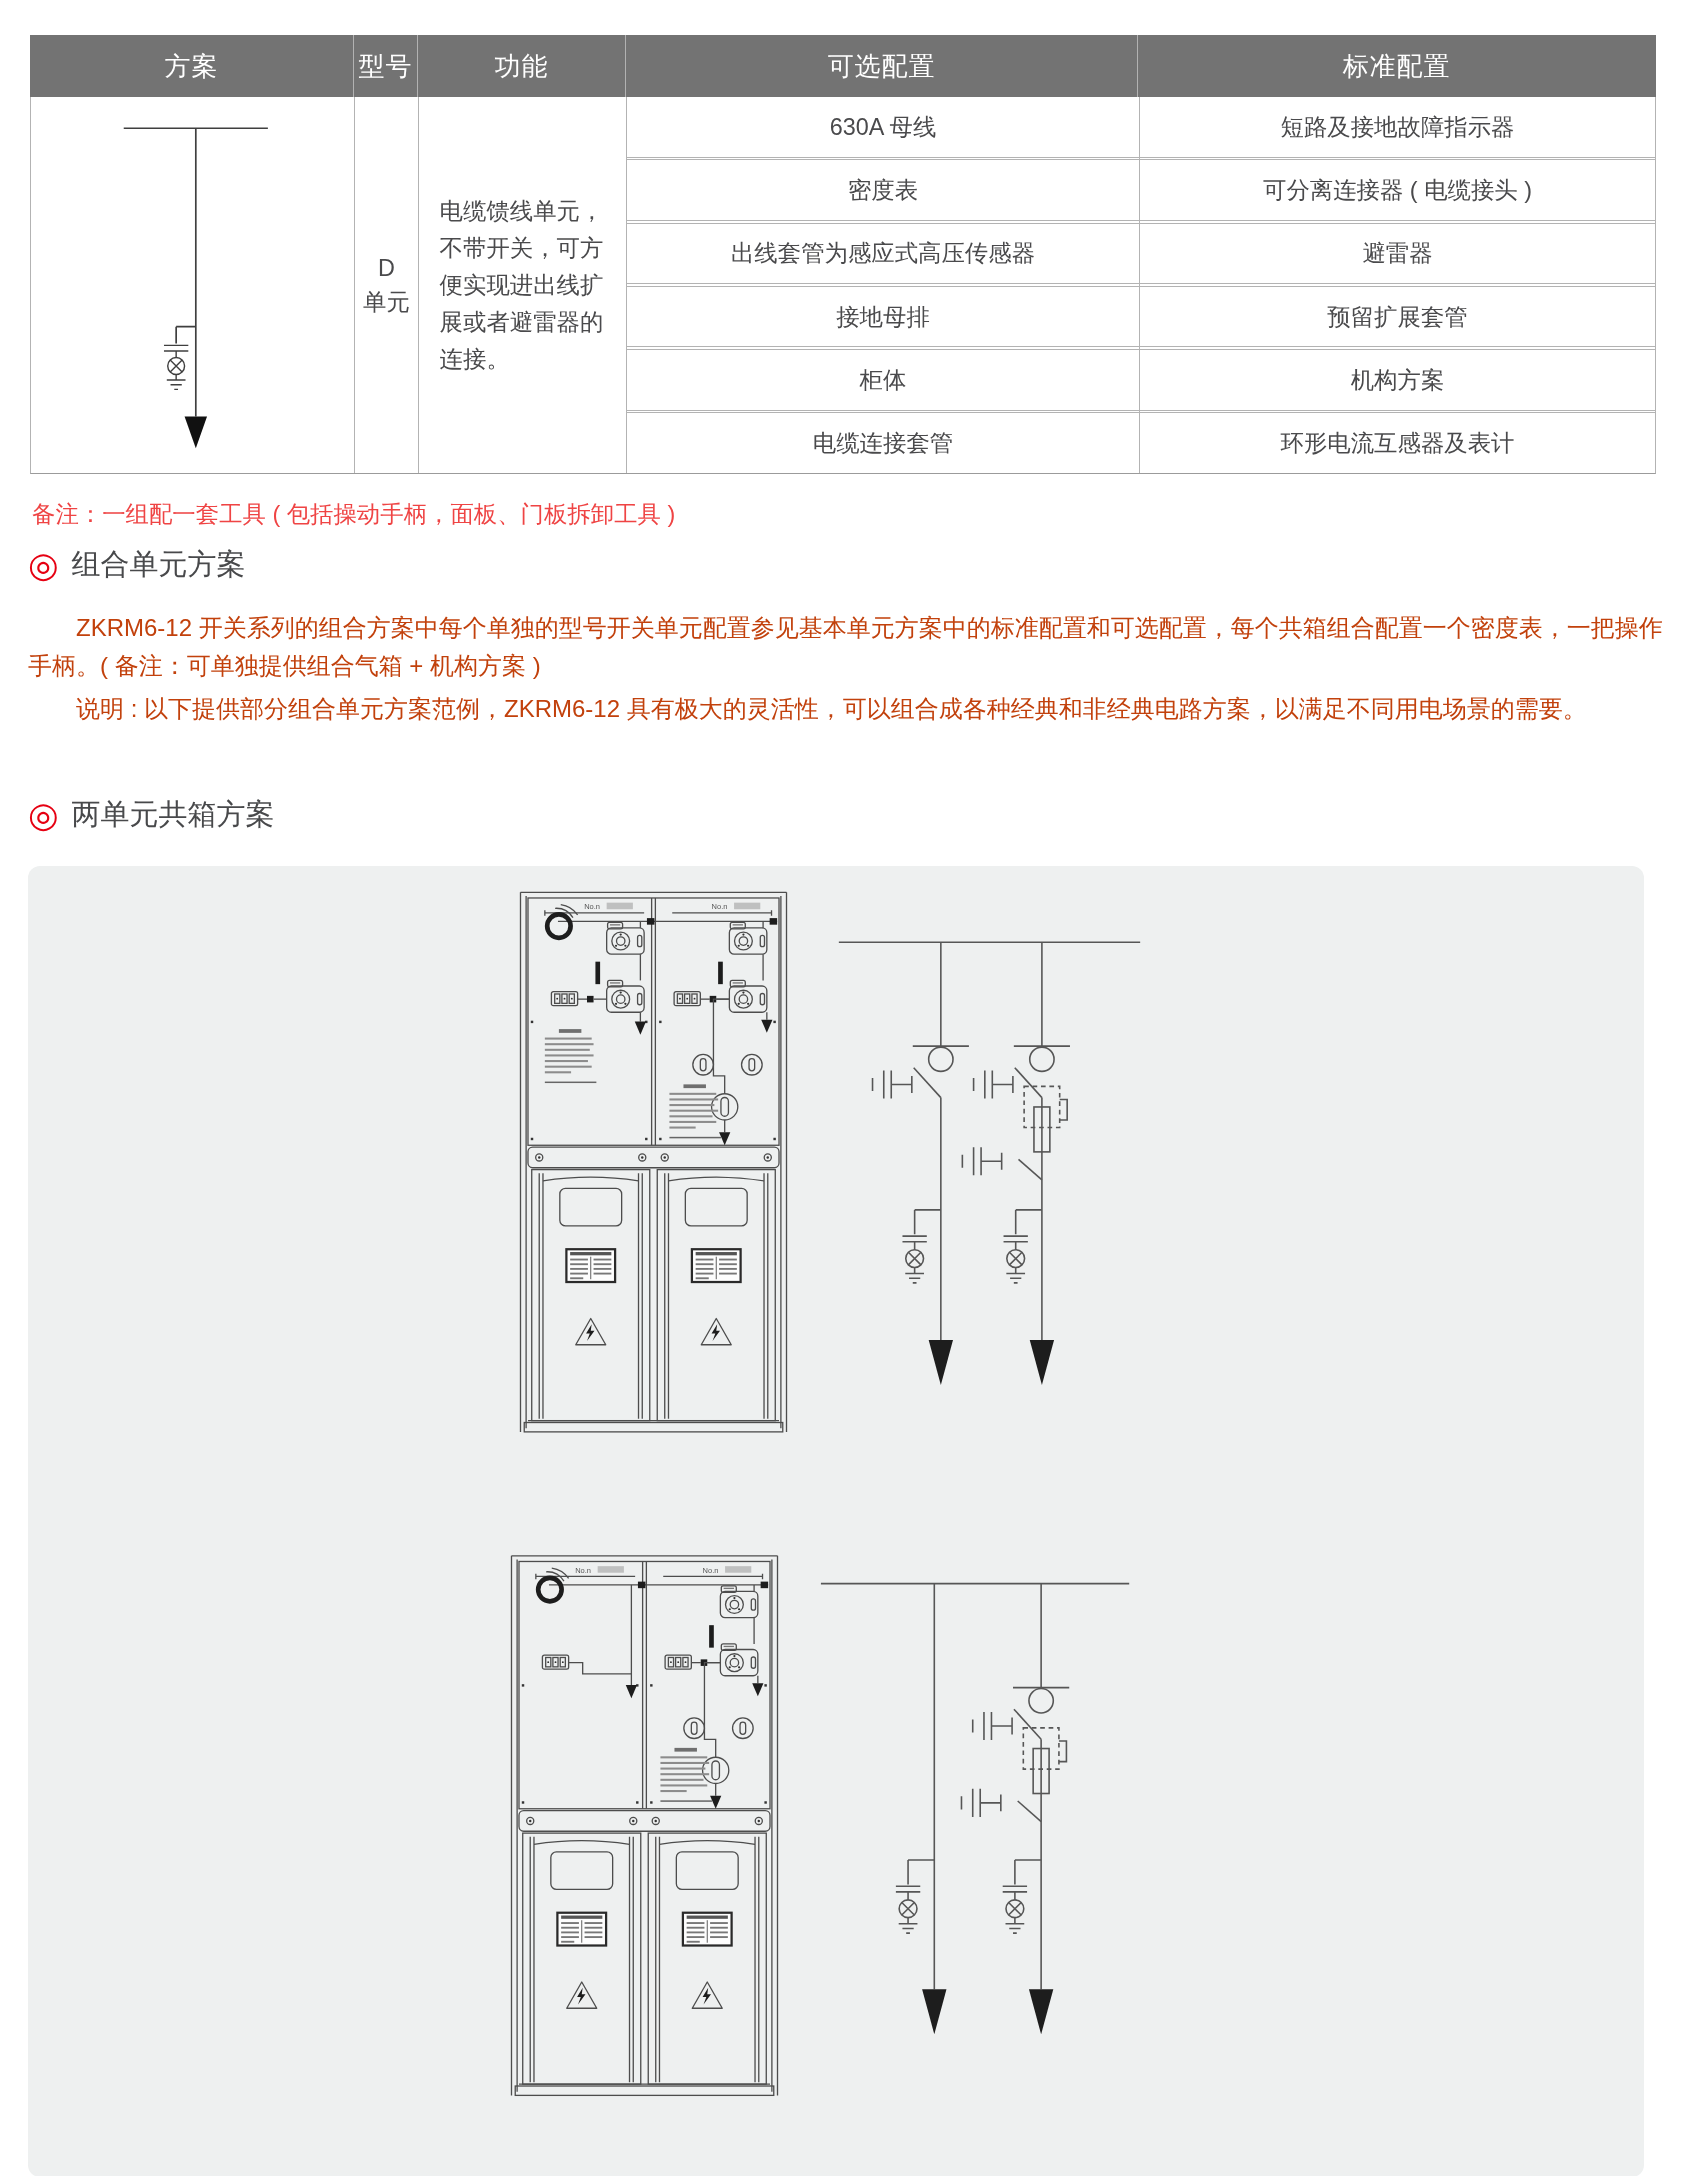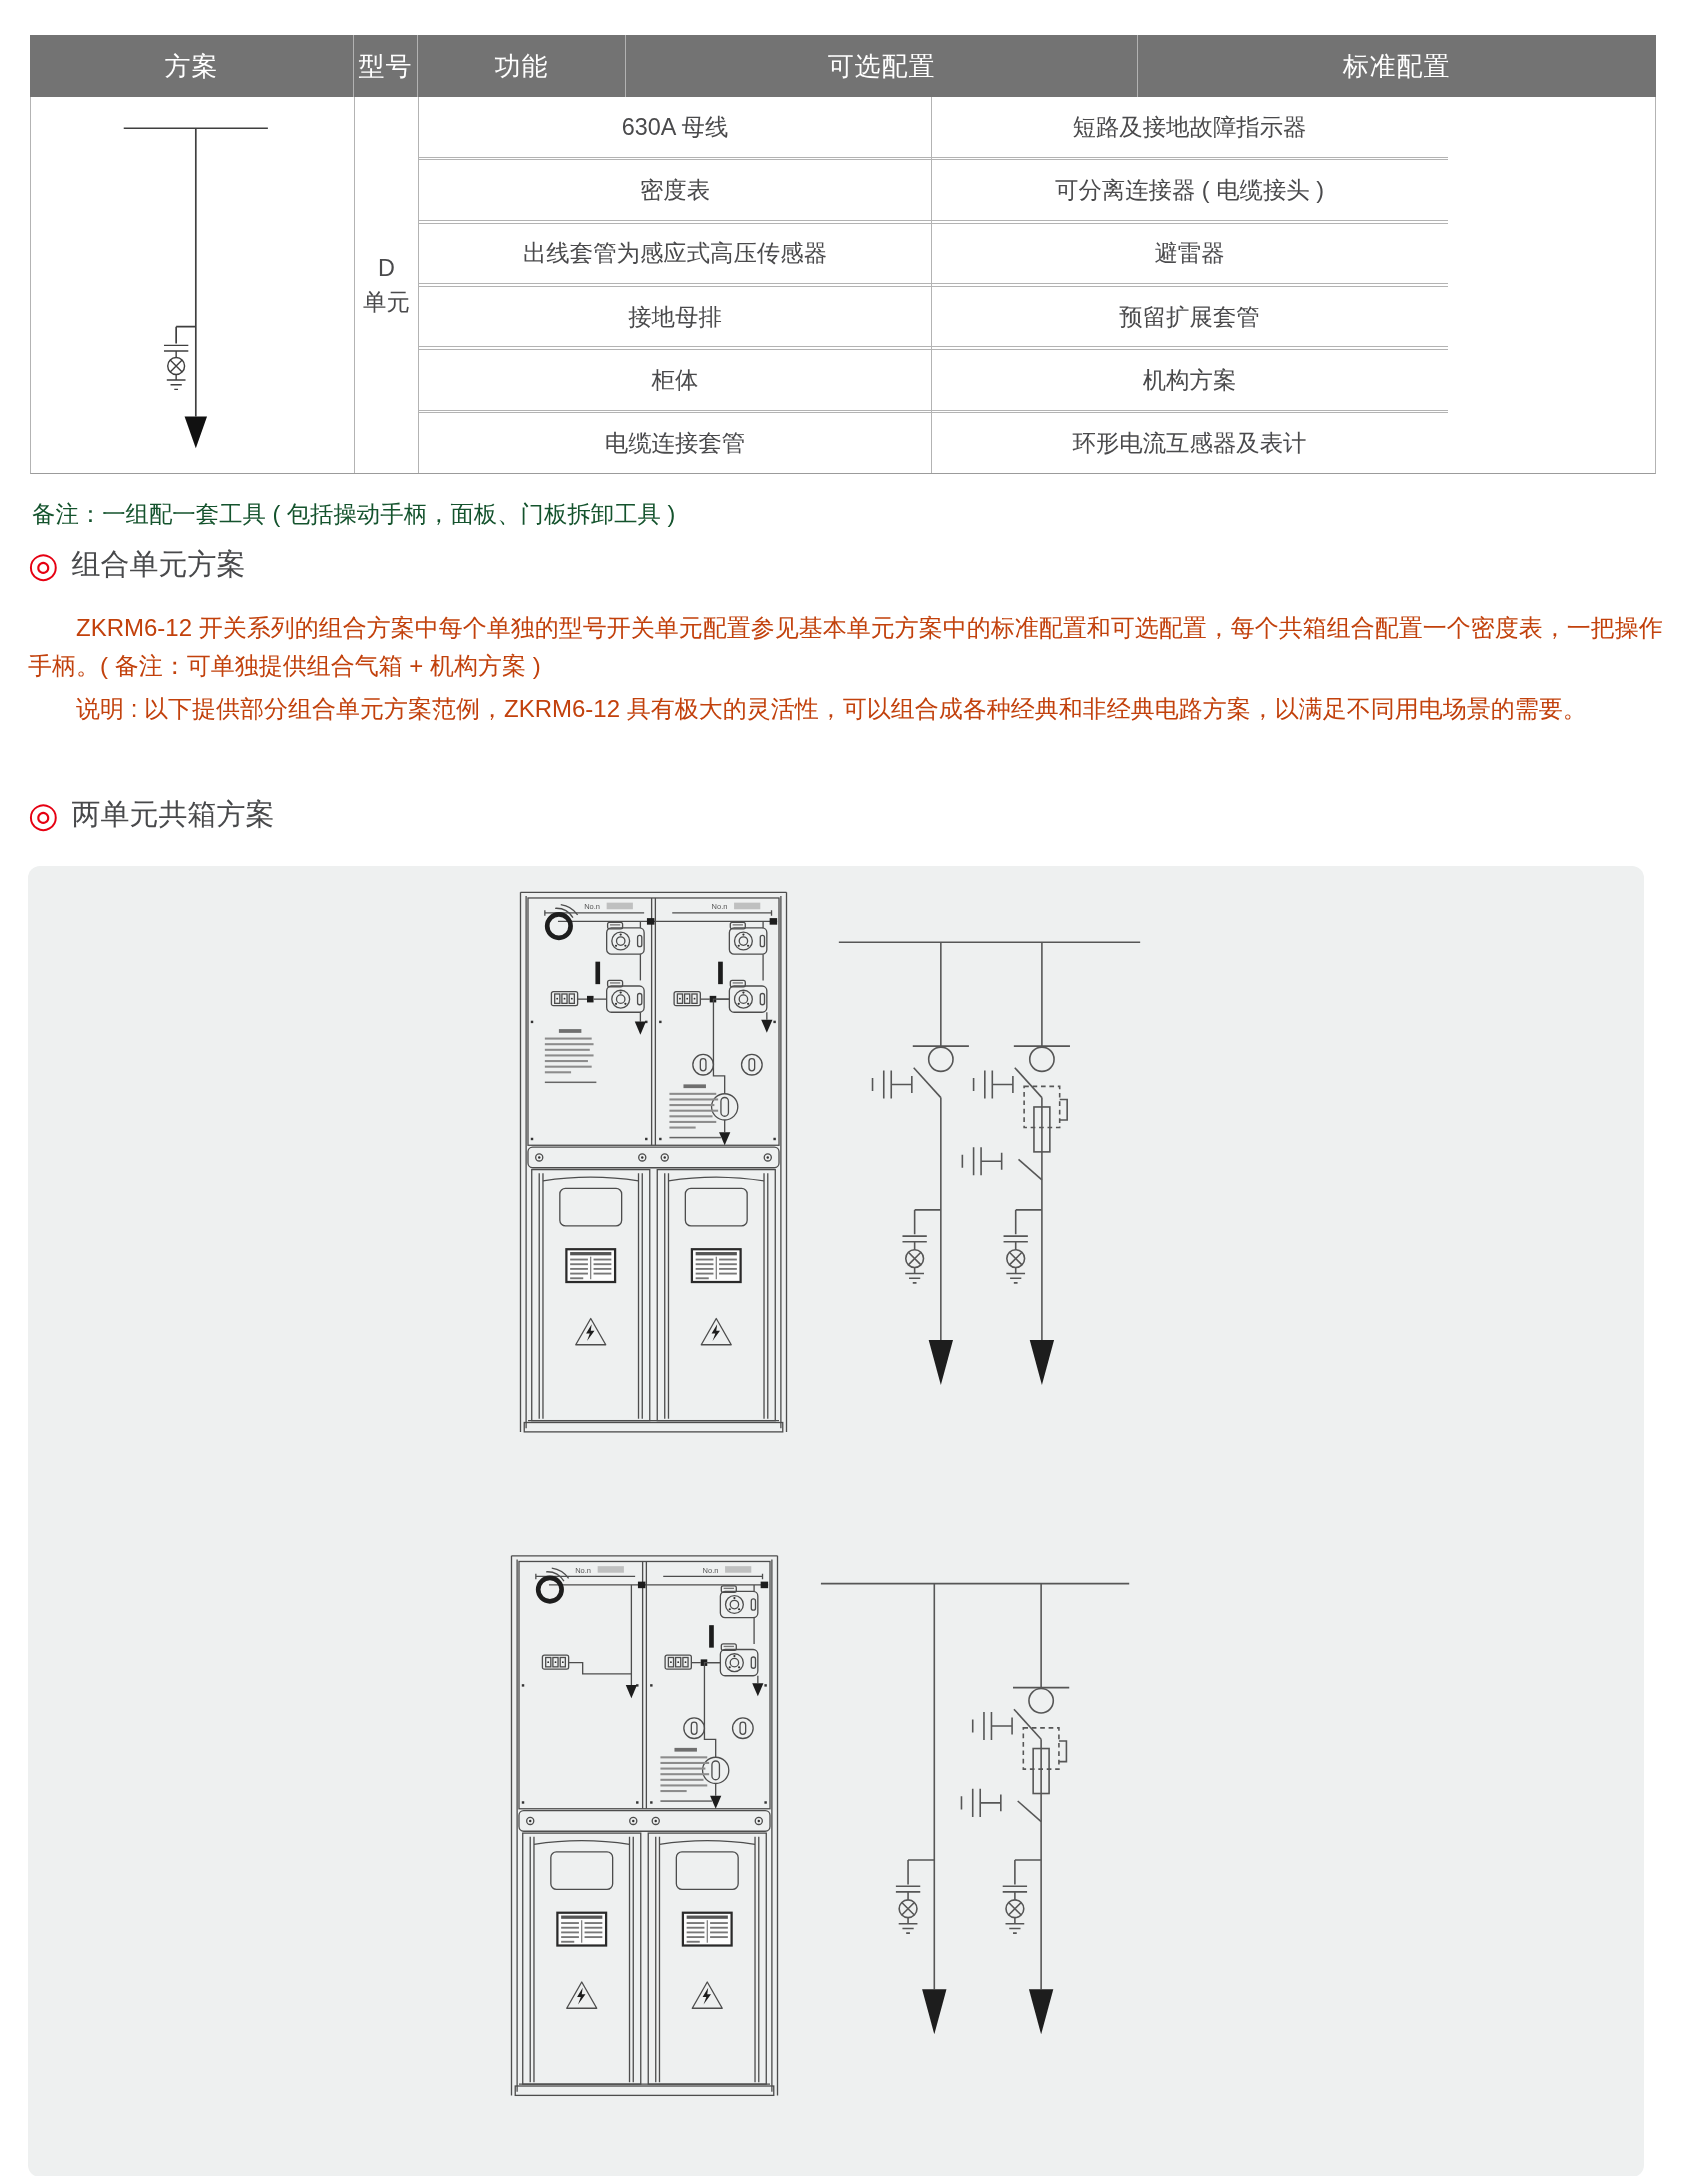--- a/index.html
+++ b/index.html
@@ -19,21 +19,21 @@
   .tb-model { flex-direction:column; font-size:23.4px; line-height:34px; text-align:center; }
   .tb-func { padding:0 20.6px; font-size:23.4px; line-height:37px; align-items:center; }
   .config { position:relative; display:grid; grid-template-columns:512px 517px;
             grid-template-rows:1fr 3.7px 1fr 3.7px 1fr 3.7px 1fr 3.7px 1fr 3.7px 1fr; }
   .config::before { content:""; position:absolute; left:512px; top:0; bottom:0; width:0.9px; background:#b3b3b3; }
   .cfg-row { display:contents; }
   .cfg-cell { display:flex; align-items:center; justify-content:center; font-size:23.4px; }
   .cfg-sep { grid-column:1 / -1; border-top:0.9px solid #b3b3b3; border-bottom:0.9px solid #b3b3b3; }
 
   
-  .note { position:absolute; left:32px; top:498px; font-size:23.4px; color:#14532d; }
+  .note { position:absolute; left:32px; top:498px; font-size:23.4px; color:#ef4444; }
   .sec-head { position:absolute; left:28px; display:flex; align-items:center; gap:13px;
               font-size:29px; color:#48494b; }
   .sec-head .bullet { color:#e60012; font-size:35px; line-height:1; transform:translateY(-0.9px); }
   #head-combo { top:545px; }
   #head-two { top:795px; }
   .paras { position:absolute; left:28px; top:609px; width:1638px; font-size:24px; line-height:38px; color:#c2410c; }
   .paras p { text-indent:2em; margin-bottom:4.7px; }
 
   
   .panel { position:absolute; left:28px; top:866px; width:1616px; height:1311px; background:#eef0f0;border-radius:12px; }
@@ -72,20 +72,21 @@
           </g>
           <polygon points="163,340 187,340 175,374" fill="#111"></polygon>
         </svg>
       </div>
 
       <div class="tb-cell tb-model">
         <span>D</span>
         <span>单元</span>
       </div>
 
+      <div class="tb-cell tb-func">电缆馈线单元，不带开关，可方便实现进出线扩展或者避雷器的连接。</div>
 
       <div class="config">
         <div class="cfg-row">
           <div class="cfg-cell">630A 母线</div>
           <div class="cfg-cell">短路及接地故障指示器</div>
         </div>
         <div class="cfg-sep"></div>
         <div class="cfg-row">
           <div class="cfg-cell">密度表</div>
           <div class="cfg-cell">可分离连接器 ( 电缆接头 )</div>

